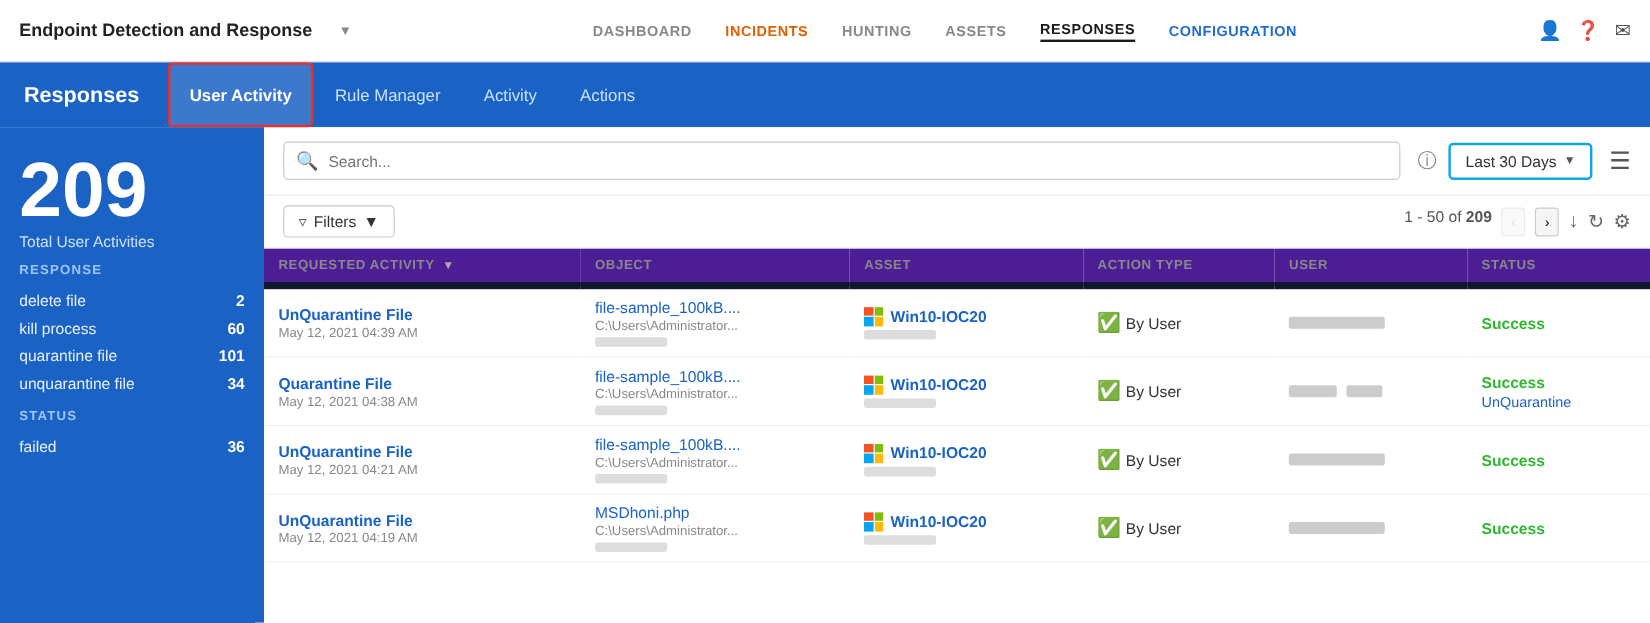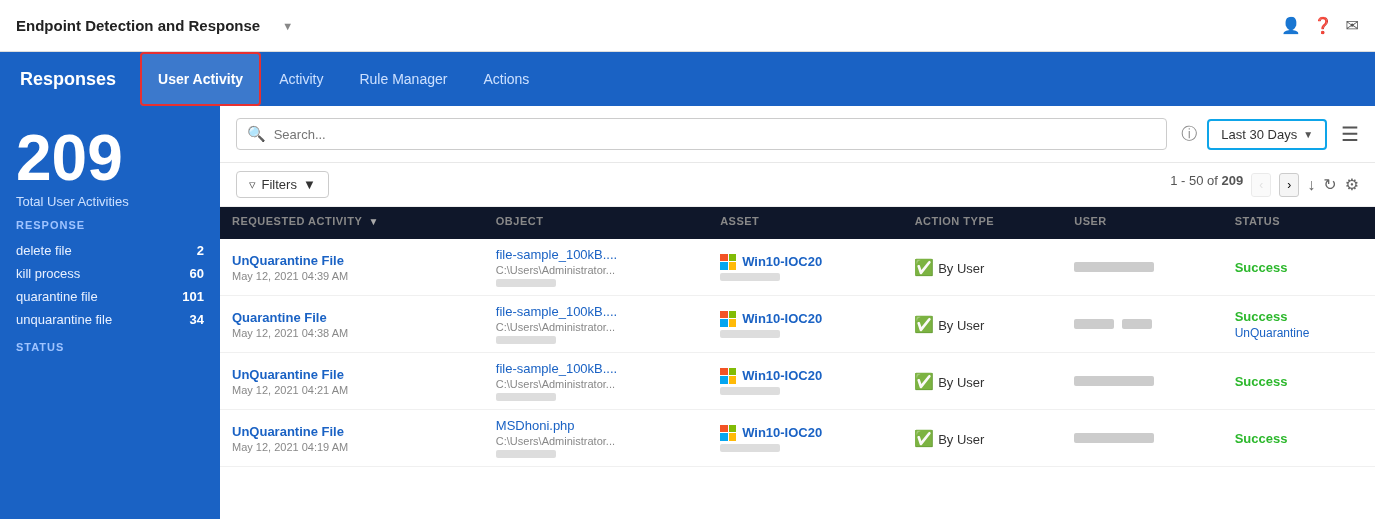--- a/index.html
+++ b/index.html
@@ -96,21 +96,21 @@
     .pagination-btn { border: 1px solid #ccc; background: #f5f5f5; padding: 4px 7px; cursor: pointer; border-radius: 3px; font-size: 12px; }
     .pagination-btn:disabled { opacity: 0.4; cursor: not-allowed; }
     .toolbar-right { display: flex; align-items: center; gap: 8px; }
     .toolbar-icon { color: #666; font-size: 16px; cursor: pointer; }
 
     
     .table-container { flex: 1; overflow-y: auto; overflow-x: hidden; position: relative; }
     .table-container::-webkit-scrollbar { width: 6px; }
     .table-container::-webkit-scrollbar-thumb { background: #ccc; border-radius: 3px; }
     table { width: 100%; border-collapse: collapse; }
-    thead tr { background: #0f172a; border-bottom: 4px solid #0f172a; }
+    thead tr { background: #4c1d95; border-bottom: 6px solid #0f172a; }
     th {
       text-align: left; padding: 8px 12px; font-size: 11px; font-weight: 600;
       color: #888; letter-spacing: 0.5px; text-transform: uppercase; white-space: nowrap;
     }
     th .sort-icon { color: #aaa; margin-left: 3px; font-size: 10px; }
     td { padding: 8px 12px; font-size: 13px; color: #333; vertical-align: middle; border-bottom: 1px solid #f0f0f0; }
     .activity-link { color: #1a62c4; font-weight: bold; text-decoration: none; cursor: pointer; }
     .date-sub { font-size: 11px; color: #888; margin-top: 2px; }
     .object-main { color: #1a62c4; font-weight: 500; text-decoration: none; cursor: pointer; }
     .object-sub { font-size: 11px; color: #888; margin-top: 2px; }
@@ -129,33 +129,41 @@
     .asset-sub { height: 8px; background: #ddd; border-radius: 2px; width: 60px; margin-top: 3px; display: block; }
   </style>
 </head>
 <body>
 
 <div class="top-nav">
   <div class="top-nav-brand">
     <span>Endpoint Detection and Response</span>
     <span class="dropdown-icon">▼</span>
   </div>
+  <div class="top-nav-links">
+    <a class="dashboard">DASHBOARD</a>
+    <a class="incidents">INCIDENTS</a>
+    <a class="hunting">HUNTING</a>
+    <a class="assets">ASSETS</a>
+    <a class="responses active">RESPONSES</a>
+    <a class="configuration">CONFIGURATION</a>
+  </div>
   <div class="top-nav-icons">
     <span>👤</span>
     <span>❓</span>
     <span>✉</span>
   </div>
 </div>
 
 <div class="sub-nav">
   <span class="sub-nav-title">Responses</span>
   <div class="sub-nav-tabs">
     <button class="sub-nav-tab active highlighted">User Activity</button>
+    <button class="sub-nav-tab">Rule Manager</button>
     <button class="sub-nav-tab">Activity</button>
-    <button class="sub-nav-tab">Rule Manager</button>
     <button class="sub-nav-tab">Actions</button>
   </div>
 </div>
 
 <div class="content-wrapper">
 
   <div class="sidebar">
     <div class="sidebar-count">209</div>
     <div class="sidebar-label">Total User Activities</div>
     <div class="sidebar-scroll">
@@ -170,20 +178,24 @@
       </div>
       <div class="sidebar-item">
         <span class="sidebar-item-label">quarantine file</span>
         <span class="sidebar-item-count">101</span>
       </div>
       <div class="sidebar-item">
         <span class="sidebar-item-label">unquarantine file</span>
         <span class="sidebar-item-count">34</span>
       </div>
       <div class="sidebar-section-title">STATUS</div>
+      <div class="sidebar-item">
+        <span class="sidebar-item-label">failed</span>
+        <span class="sidebar-item-count">36</span>
+      </div>
     </div>
   </div>
 
   <div class="main-area">
 
     <div class="search-bar">
       <div class="search-input-wrapper">
         <span class="search-icon">🔍</span>
         <input type="text" placeholder="Search..." style="">
       </div>

